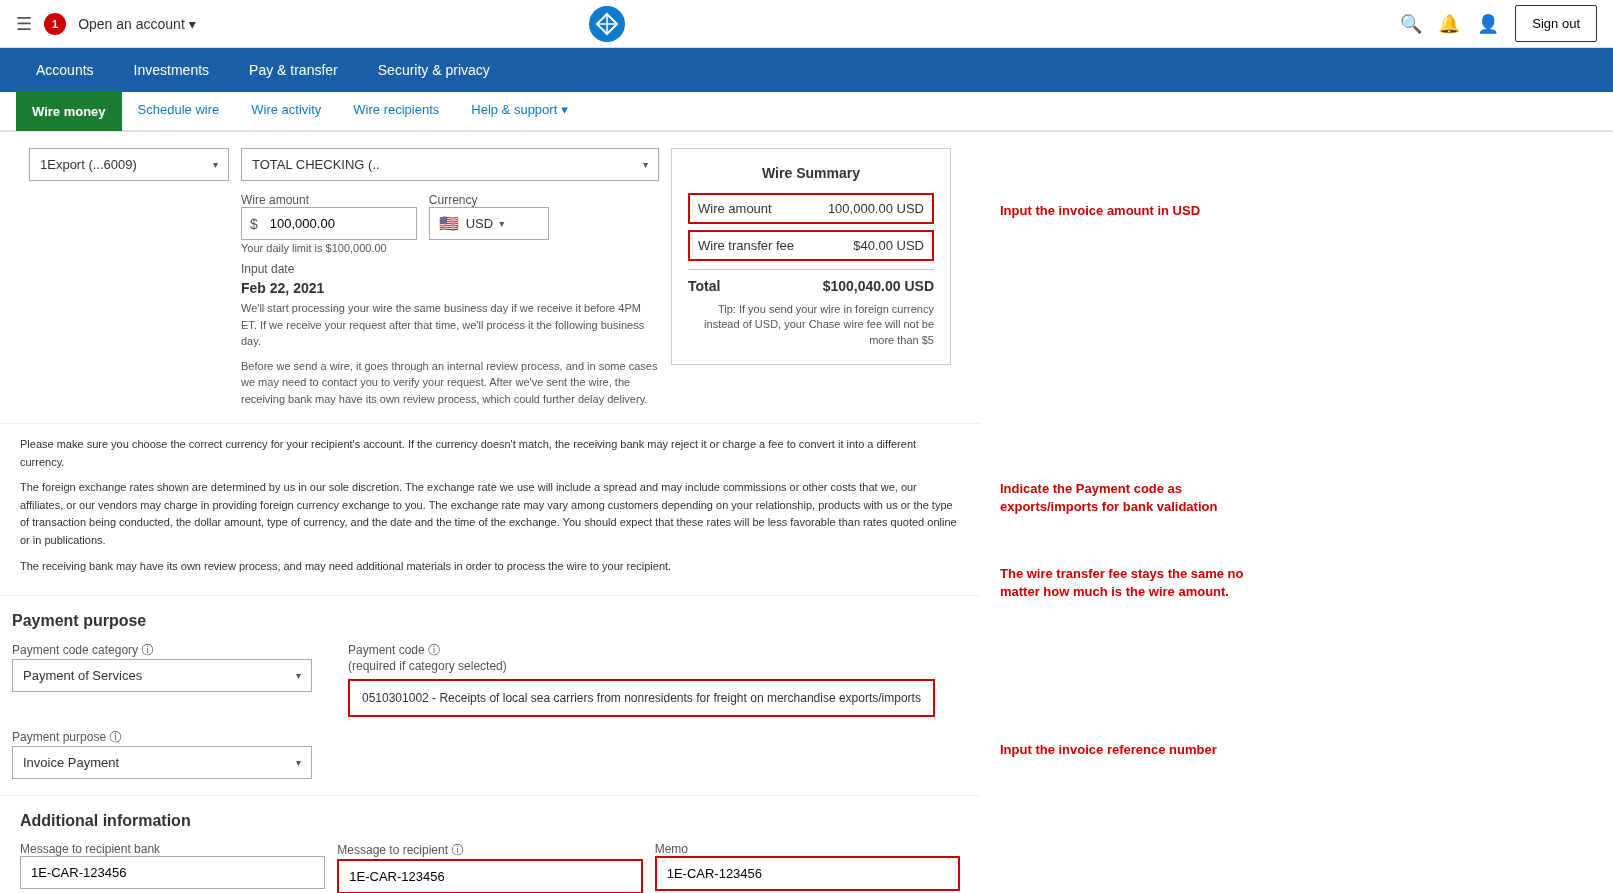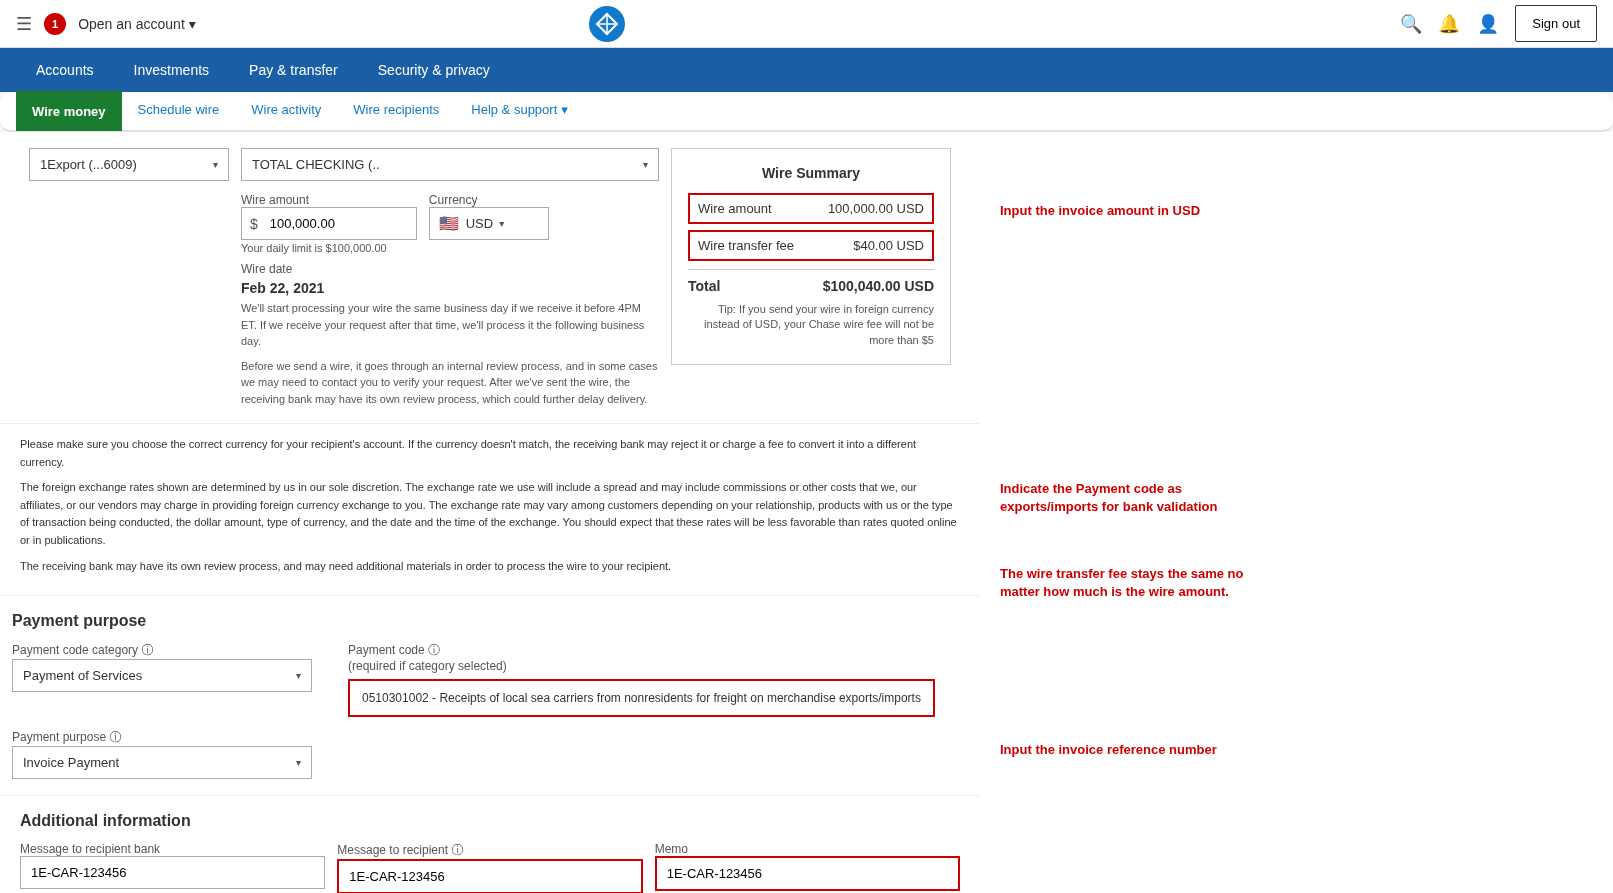--- a/index.html
+++ b/index.html
@@ -68,21 +68,20 @@
 
     
     .sub-nav {
       background: #fff;
       border-bottom: 2px solid #e0e0e0;
       display: flex;
       align-items: center;
       padding: 0 16px;
       height: 40px;
       gap: 0;
-      border-radius: 11px;
     }
     .sub-nav-item {
       padding: 0 16px;
       height: 40px;
       display: flex; align-items: center;
       cursor: pointer;
       font-size: 13px;
       color: #117aca;
       border-bottom: 3px solid transparent;
       text-decoration: none;
@@ -292,21 +291,21 @@
             <div class="form-label">Currency</div>
             <div class="currency-select">
               <span class="flag">🇺🇸</span>
               <span>USD</span>
               <span class="chevron">▾</span>
             </div>
           </div>
         </div>
 
         <div>
-          <div class="form-label">Wire date</div>
+          <div class="form-label">Input date</div>
           <div class="wire-date">Feb 22, 2021</div>
           <div class="date-info">We'll start processing your wire the same business day if we receive it before 4PM ET. If we receive your request after that time, we'll process it the following business day.</div>
           <div class="legal-info">Before we send a wire, it goes through an internal review process, and in some cases we may need to contact you to verify your request. After we've sent the wire, the receiving bank may have its own review process, which could further delay delivery.</div>
         </div>
       </div>
 
       <div style="width:280px;">
         <div class="wire-summary">
           <h3>Wire Summary</h3>
           <div class="summary-row highlighted">

